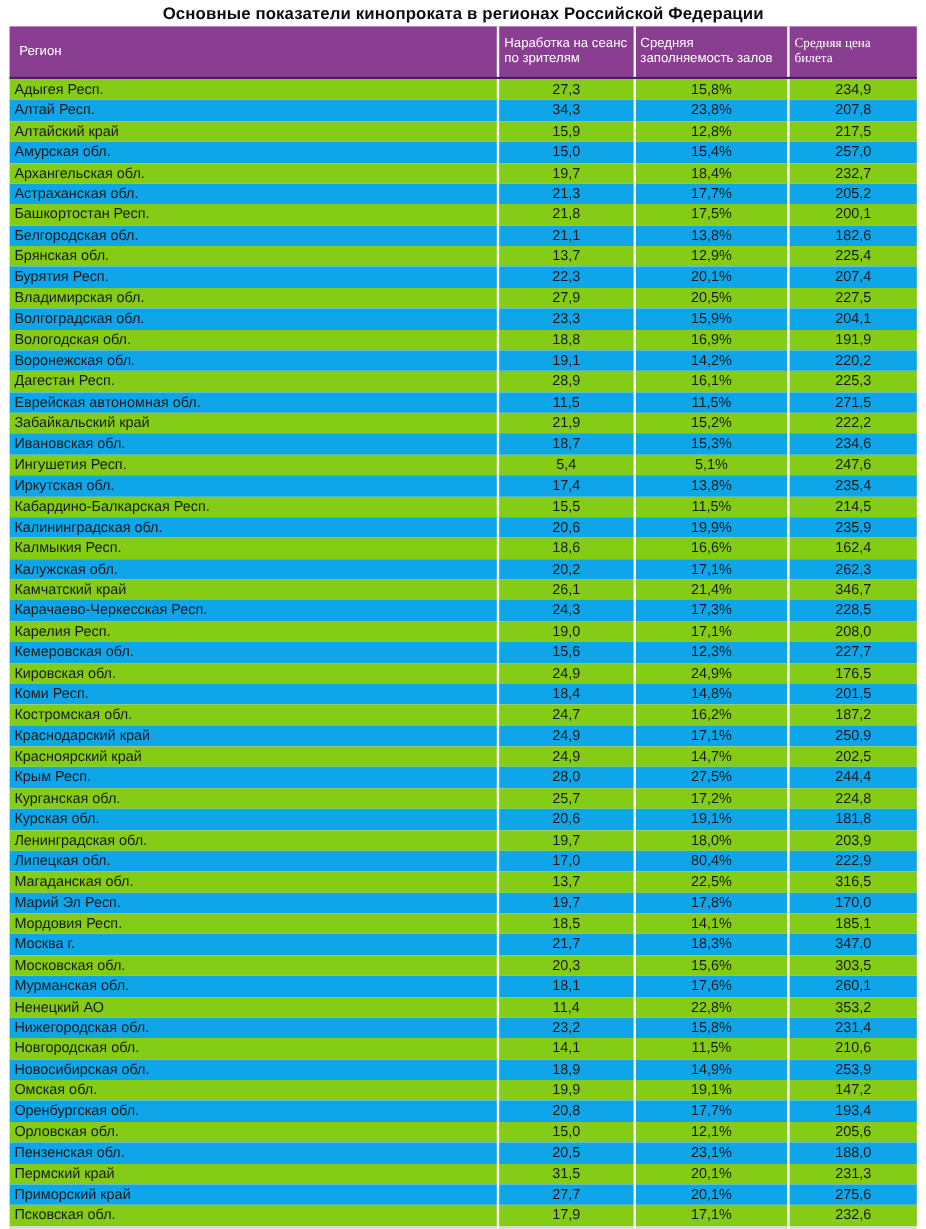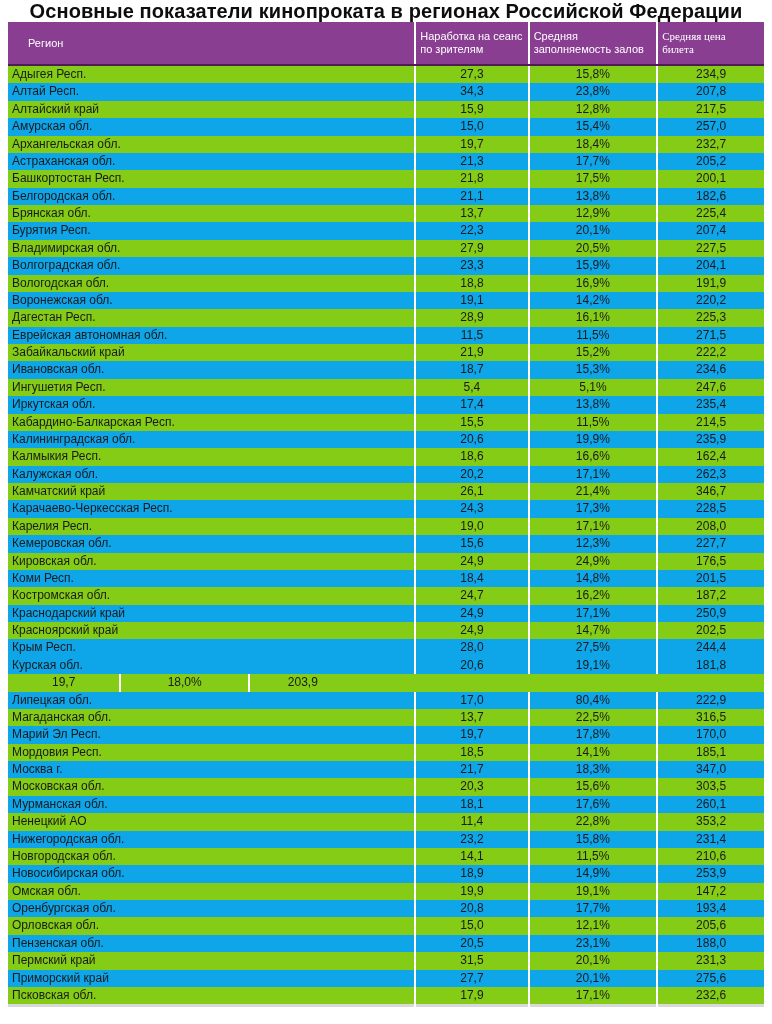--- a/index.html
+++ b/index.html
@@ -11,21 +11,21 @@
   }
   .page {
     width: 772px;
     height: 1024px;
     overflow: hidden;
     box-sizing: border-box;
   }
   .title {
     text-align: center;
     font-weight: bold;
-    font-size: 20px;
+    font-size: 14px;
     line-height: 18px;
     color: #0d0d0d;
     padding-top: 2px;
     letter-spacing: 0.1px;
   }
   .table {
     margin: 2px 8px 0 8px;
     width: 756px;
   }
   .hdr-row {
@@ -40,21 +40,21 @@
     font-size: 11px;
     line-height: 13px;
     display: flex;
     align-items: center;
     justify-content: center;
     text-align: left;
     border-right: 2px solid #ffffff;
     padding: 2px 4px;
   }
   .hdr-cell:last-child { border-right: none; font-family: Liberation Serif, serif; }
-  .hdr-cell.c0 { justify-content: flex-start; text-align: left; padding-left: 20px; }
+  .hdr-cell.c0 { justify-content: flex-start; text-align: left; padding-left: 8px; }
   .c0 { width: 54%; }
   .c1 { width: 15%; }
   .c2 { width: 17%; }
   .c3 { width: 14%; }
   .row {
     display: flex;
     height: 17.38px;
     background: #84cc16;
   }
   .row.alt { background: #0ea5e9; }
@@ -295,27 +295,34 @@
           <div class="cell c1">24,9</div>
           <div class="cell c2">14,7%</div>
           <div class="cell c3">202,5</div>
         </div>
         <div class="row alt">
           <div class="cell c0">Крым Респ.</div>
           <div class="cell c1">28,0</div>
           <div class="cell c2">27,5%</div>
           <div class="cell c3">244,4</div>
         </div>
+        <div class="row">
+          <div class="cell c0">Курганская обл.</div>
+          <div class="cell c1">25,7</div>
+          <div class="cell c2">17,2%</div>
+          <div class="cell c3">224,8</div>
+        </div>
         <div class="row alt">
           <div class="cell c0">Курская обл.</div>
           <div class="cell c1">20,6</div>
           <div class="cell c2">19,1%</div>
           <div class="cell c3">181,8</div>
         </div>
         <div class="row">
+          <div class="cell c0">Ленинградская обл.</div>
           <div class="cell c1">19,7</div>
           <div class="cell c2">18,0%</div>
           <div class="cell c3">203,9</div>
         </div>
         <div class="row alt">
           <div class="cell c0">Липецкая обл.</div>
           <div class="cell c1">17,0</div>
           <div class="cell c2">80,4%</div>
           <div class="cell c3">222,9</div>
         </div>

